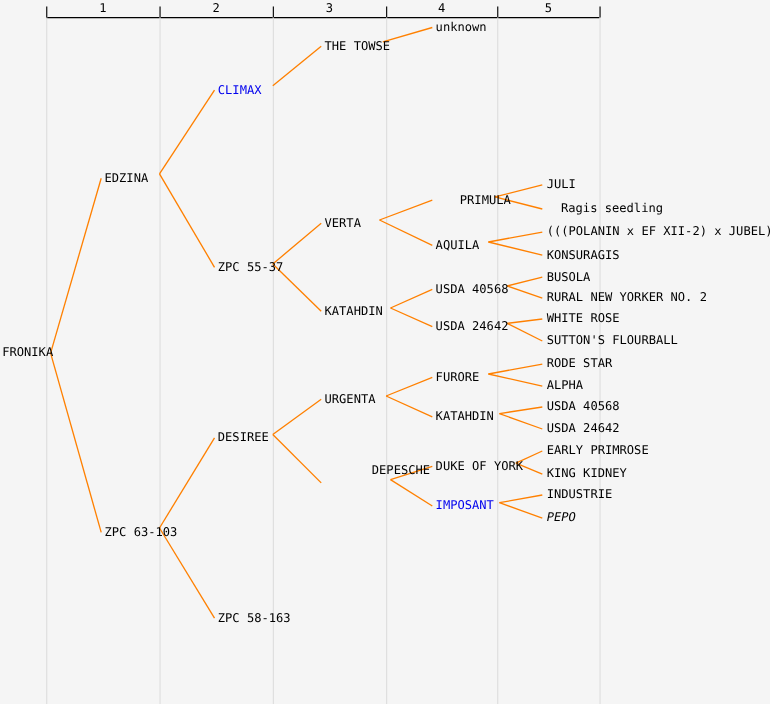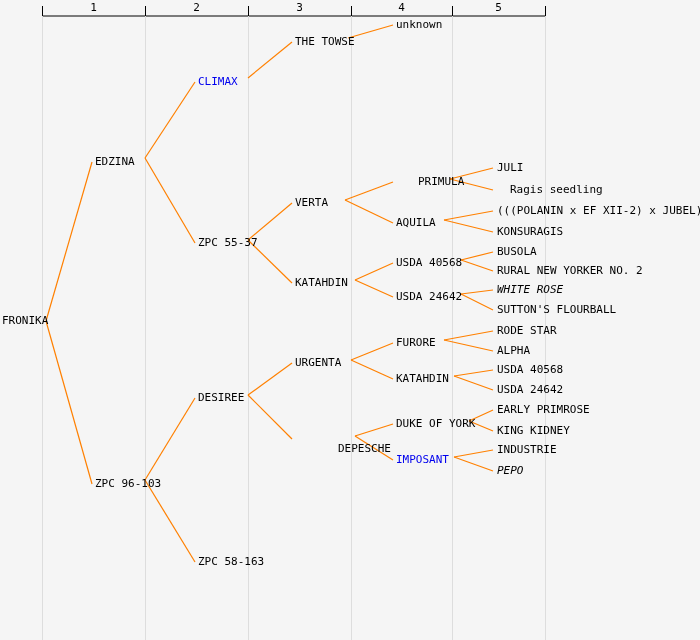--- a/index.html
+++ b/index.html
@@ -115,46 +115,46 @@
   <div id="gen-labels">
       <div class="gen-label" style="left: 42px; width: 103px; top: 1px;">1</div>
       <div class="gen-label" style="left: 145px; width: 103px; top: 1px;">2</div>
       <div class="gen-label" style="left: 248px; width: 103px; top: 1px;">3</div>
       <div class="gen-label" style="left: 351px; width: 101px; top: 1px;">4</div>
       <div class="gen-label" style="left: 452px; width: 93px; top: 1px;">5</div>
     </div>
   <div id="node-labels">
       <div class="node-label" style="left: 2px; top: 315px;">FRONIKA</div>
       <div class="node-label" style="left: 95px; top: 156px;">EDZINA</div>
-      <div class="node-label" style="left: 95px; top: 478px;">ZPC 96-103</div>
+      <div class="node-label" style="left: 95px; top: 478px;">ZPC 63-103</div>
       <div class="node-label link" style="left: 198px; top: 76px; text-align: center;">CLIMAX</div>
       <div class="node-label" style="left: 198px; top: 237px;">ZPC 55-37</div>
       <div class="node-label" style="left: 198px; top: 392px;">DESIREE</div>
       <div class="node-label" style="left: 198px; top: 556px;">ZPC 58-163</div>
       <div class="node-label" style="left: 295px; top: 36px;">THE TOWSE</div>
       <div class="node-label" style="left: 295px; top: 197px;">VERTA</div>
       <div class="node-label" style="left: 295px; top: 277px;">KATAHDIN</div>
       <div class="node-label" style="left: 295px; top: 357px;">URGENTA</div>
-      <div class="node-label" style="left: 295px; top: 443px; padding-left: 43px;">DEPESCHE</div>
+      <div class="node-label" style="left: 295px; top: 422px; padding-left: 43px;">DEPESCHE</div>
       <div class="node-label" style="left: 396px; top: 19px;">unknown</div>
       <div class="node-label" style="left: 418px; top: 176px;">PRIMULA</div>
       <div class="node-label" style="left: 396px; top: 217px;">AQUILA</div>
       <div class="node-label" style="left: 396px; top: 257px;">USDA 40568</div>
       <div class="node-label" style="left: 396px; top: 291px;">USDA 24642</div>
       <div class="node-label" style="left: 396px; top: 337px;">FURORE</div>
       <div class="node-label" style="left: 396px; top: 373px;">KATAHDIN</div>
       <div class="node-label" style="left: 396px; top: 418px;">DUKE OF YORK</div>
       <div class="node-label link" style="left: 396px; top: 454px;">IMPOSANT</div>
       <div class="node-label" style="left: 497px; top: 162px;">JULI</div>
       <div class="node-label" style="left: 497px; top: 184px; padding-left: 13px;">Ragis seedling</div>
       <div class="node-label" style="left: 497px; top: 205px;">(((POLANIN x EF XII-2) x JUBEL) x</div>
       <div class="node-label" style="left: 497px; top: 226px;">KONSURAGIS</div>
       <div class="node-label" style="left: 497px; top: 246px;">BUSOLA</div>
       <div class="node-label" style="left: 497px; top: 265px;">RURAL NEW YORKER NO. 2</div>
-      <div class="node-label" style="left: 497px; top: 284px; font-style: italic;">WHITE ROSE</div>
+      <div class="node-label" style="left: 497px; top: 284px;">WHITE ROSE</div>
       <div class="node-label" style="left: 497px; top: 304px;">SUTTON'S FLOURBALL</div>
       <div class="node-label" style="left: 497px; top: 325px;">RODE STAR</div>
       <div class="node-label" style="left: 497px; top: 345px;">ALPHA</div>
       <div class="node-label" style="left: 497px; top: 364px;">USDA 40568</div>
       <div class="node-label" style="left: 497px; top: 384px;">USDA 24642</div>
       <div class="node-label" style="left: 497px; top: 404px;">EARLY PRIMROSE</div>
       <div class="node-label" style="left: 497px; top: 425px; text-align: center;">KING KIDNEY</div>
       <div class="node-label" style="left: 497px; top: 444px;">INDUSTRIE</div>
       <div class="node-label" style="left: 497px; top: 465px; font-style: italic;">PEPO</div>
     </div>

